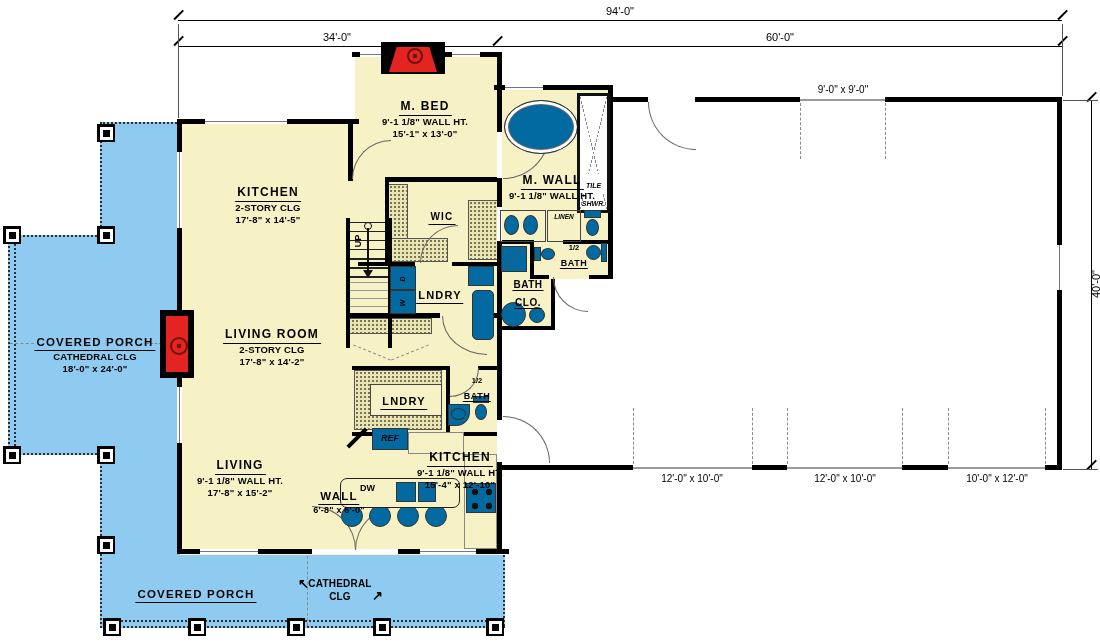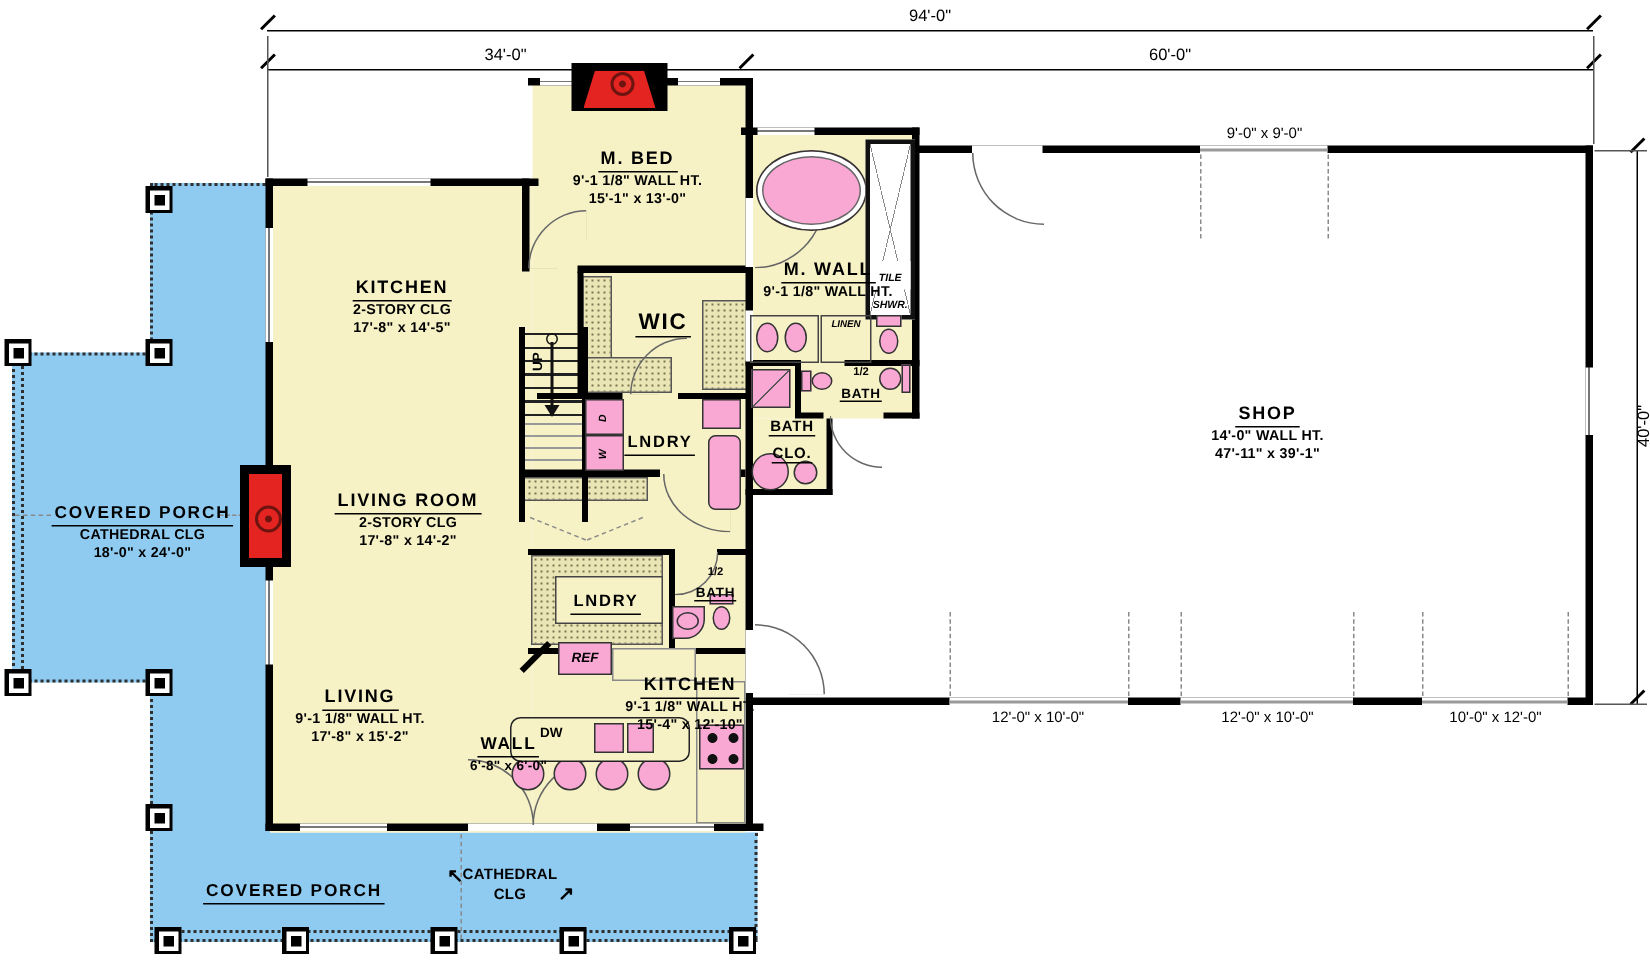--- a/index.html
+++ b/index.html
@@ -21,21 +21,21 @@
   .post::after{content:"";width:7px;height:7px;background:#000;border:3px solid #fff}
   .arc{border:0 solid #666}
   .arc-tl{border-top:1.5px solid #666;border-left:1.5px solid #666;border-top-left-radius:100%}
   .arc-tr{border-top:1.5px solid #666;border-right:1.5px solid #666;border-top-right-radius:100%}
   .arc-bl{border-bottom:1.5px solid #666;border-left:1.5px solid #666;border-bottom-left-radius:100%}
   .arc-br{border-bottom:1.5px solid #666;border-right:1.5px solid #666;border-bottom-right-radius:100%}
   .hatch{background-color:#eae5b5;background-image:radial-gradient(#7a7450 .8px,transparent 1px);
          background-size:4px 4px;border:1px solid #555}
   .stairs{background-image:repeating-linear-gradient(to bottom,#222 0 1.5px,transparent 1.5px 9px)}
   .stairs2{background-image:repeating-linear-gradient(to bottom,#999 0 1px,transparent 1px 8px)}
-  .fx{border:1.3px solid #333;background:#f9a8d4;box-sizing:border-box}
+  .fx{border:1.3px solid #333;background:#0369a1;box-sizing:border-box}
   .ell{border-radius:50%}
   .lbl{transform:translateX(-50%);text-align:center;white-space:nowrap;font-weight:bold}
   .rn{font-size:12px;letter-spacing:1.2px;border-bottom:1.6px solid #000;display:inline-block;
       padding:0 2px 1px;line-height:1.15}
   .rn2{font-size:10px;letter-spacing:.5px;border-bottom:1.4px solid #000;display:inline-block;padding:0 1px}
   .sub{font-size:9.5px;letter-spacing:.2px;line-height:1.25}
   .tiny{font-size:7px;font-weight:bold;line-height:1.1}
   .dim{font-size:11px;font-weight:normal;white-space:nowrap;transform:translateX(-50%)}
   .dline{background:#000}
   .tick{width:13px;height:1.6px;background:#000;transform:rotate(-45deg)}
@@ -275,21 +275,21 @@
   <div class="p lbl" style="left:268px;top:182px">
     <div class="rn">KITCHEN</div>
     <div class="sub">2-STORY CLG</div>
     <div class="sub">17'-8" x 14'-5"</div>
   </div>
   <div class="p lbl" style="left:552px;top:170px">
     <div class="rn">M. WALL</div>
     <div class="sub">9'-1 1/8" WALL HT.</div>
   </div>
   <div class="p lbl" style="left:442px;top:206px">
-    <div class="rn" style="font-size:15px">WIC</div>
+    <div class="rn" style="font-size:10px">WIC</div>
   </div>
   <div class="p lbl" style="left:440px;top:285px">
     <div class="rn" style="font-size:11px">LNDRY</div>
   </div>
   <div class="p lbl" style="left:528px;top:274px">
     <div class="rn2">BATH</div><br>
     <div class="rn2">CLO.</div>
   </div>
   <div class="p lbl" style="left:574px;top:243px">
     <div style="font-size:7.5px;font-weight:bold">1/2</div>
@@ -298,25 +298,20 @@
   <div class="p lbl" style="left:272px;top:324px">
     <div class="rn">LIVING ROOM</div>
     <div class="sub">2-STORY CLG</div>
     <div class="sub">17'-8" x 14'-2"</div>
   </div>
   <div class="p lbl" style="left:95px;top:332px">
     <div class="rn" style="font-size:11.5px">COVERED PORCH</div>
     <div class="sub">CATHEDRAL CLG</div>
     <div class="sub">18'-0" x 24'-0"</div>
   </div>
-  <div class="p lbl" style="left:845px;top:266px">
-    <div class="rn">SHOP</div>
-    <div class="sub">14'-0" WALL HT.</div>
-    <div class="sub">47'-11" x 39'-1"</div>
-  </div>
   <div class="p lbl" style="left:404px;top:391px">
     <div class="rn" style="font-size:11px">LNDRY</div>
   </div>
   <div class="p lbl" style="left:477px;top:376px">
     <div style="font-size:7.5px;font-weight:bold">1/2</div>
     <div class="rn2" style="font-size:9px">BATH</div>
   </div>
   <div class="p lbl" style="left:460px;top:447px">
     <div class="rn">KITCHEN</div>
     <div class="sub">9'-1 1/8" WALL HT.</div>

